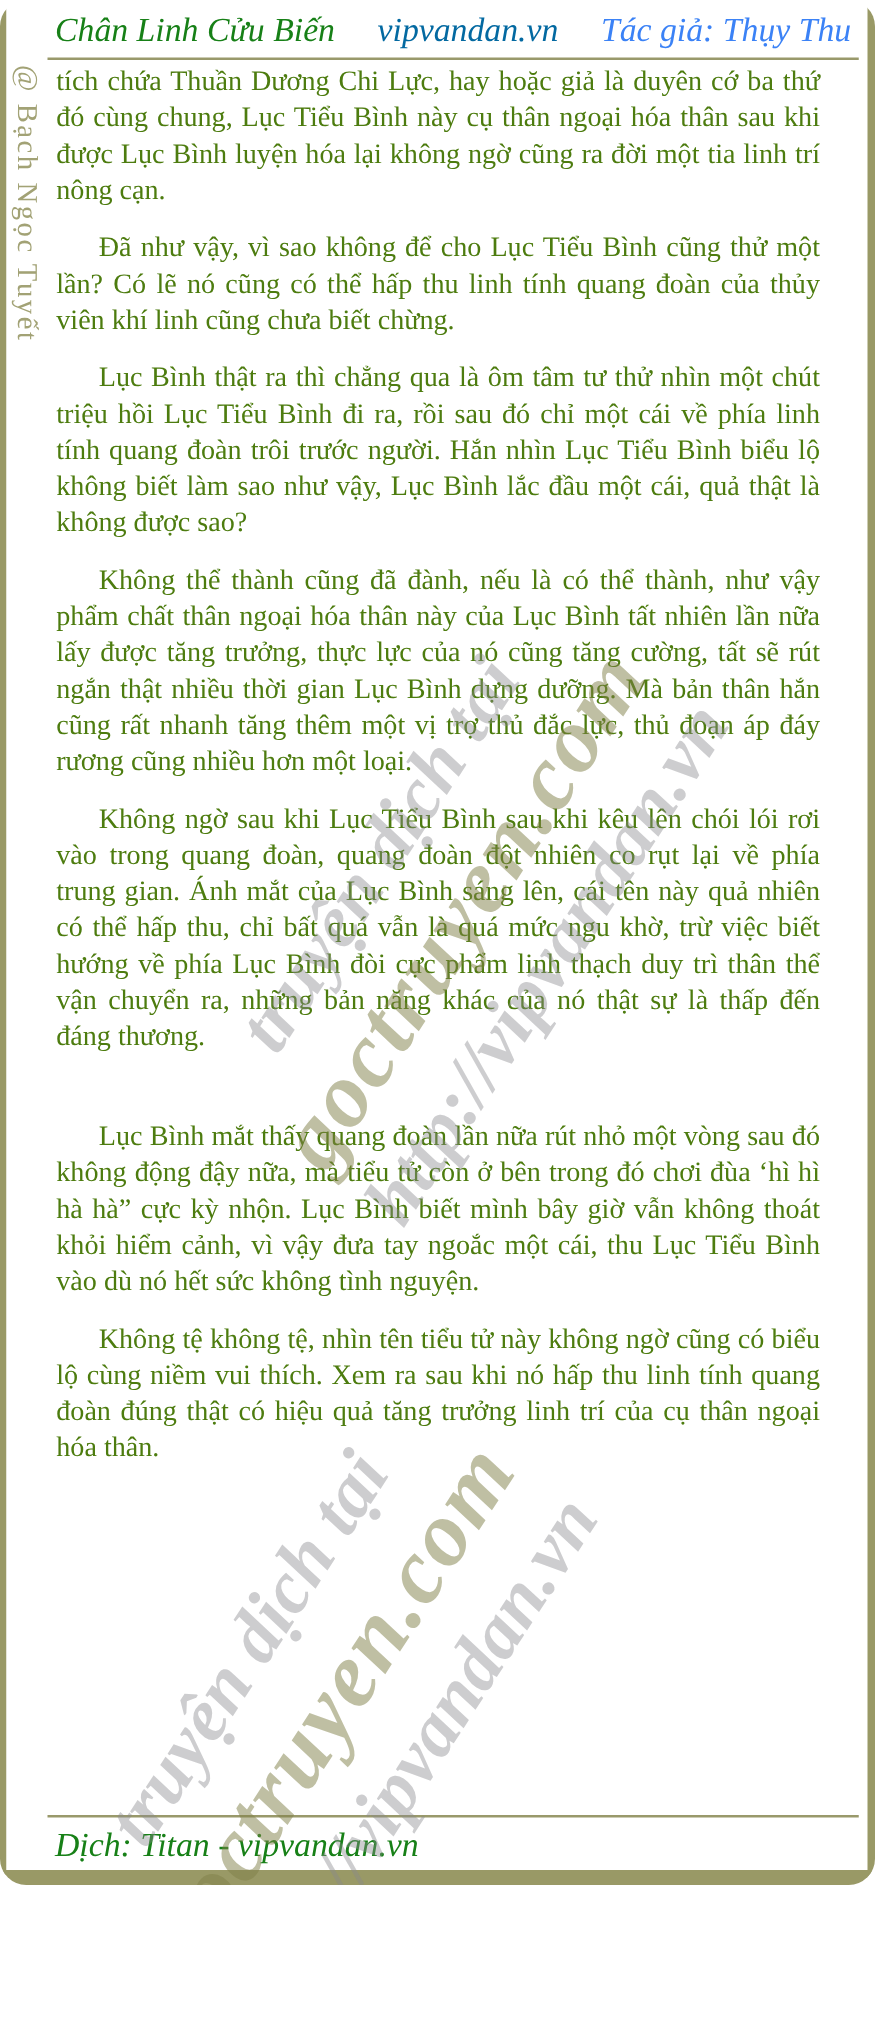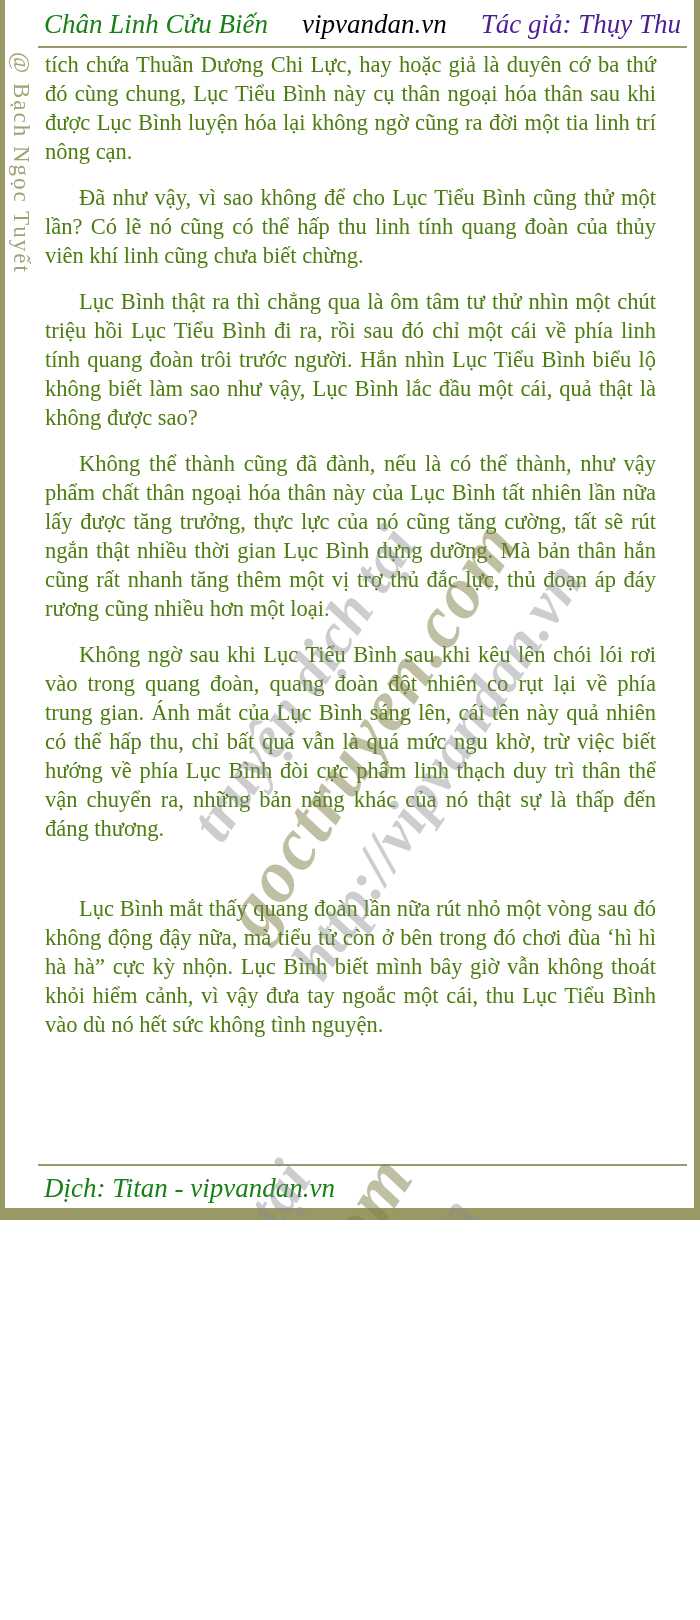--- a/index.html
+++ b/index.html
@@ -1,36 +1,37 @@
 <!DOCTYPE html>
 <html><head>
 <meta charset="utf-8">
 <style>
   html,body { margin:0; padding:0; background:#fff; }
   .page {
-    position:relative; width:700px; height:1220px;
+    position:relative; width:700px; height:1508px;
     background:#fff; overflow:hidden;
     font-family:"Liberation Serif", serif;
+    border-radius:21px;
   }
   
   .bar-left  { position:absolute; left:0; top:0; width:5px;  height:100%; background:#999966; }
   .bar-right { position:absolute; right:0; top:0; width:6px; height:100%; background:#999966; }
   .bar-bottom{ position:absolute; left:0; bottom:0; width:100%; height:12px; background:#999966; }
 
   
   .header {
     position:absolute; left:38px; right:13px; top:0;
     display:flex; justify-content:space-between; align-items:baseline;
     padding:9px 6px 7px 6px;
     border-bottom:2px solid #99996b;
     font-style:italic; font-size:27px; line-height:30px; white-space:nowrap;
   }
   .t-green  { color:#178017; }
-  .t-gray   { color:#000000; }
-  .t-orange { color:#4c1d95; }
+  .t-gray   { color:#0369a1; }
+  .t-orange { color:#3b82f6; }
 
   
   .side-credit {
     position:absolute; left:8px; top:52px;
     writing-mode:vertical-rl;
     color:#a2a275; font-size:23px; letter-spacing:2px; white-space:nowrap;
   }
 
   
   .content {
@@ -80,20 +81,21 @@
 
   <div class="side-credit">@ Bạch Ngọc Tuyết</div>
 
   <div class="content">
     <p class="no-indent">tích chứa Thuần Dương Chi Lực, hay hoặc giả là duyên cớ ba thứ đó cùng chung, Lục Tiểu Bình này cụ thân ngoại hóa thân sau khi được Lục Bình luyện hóa lại không ngờ cũng ra đời một tia linh trí nông cạn.</p>
     <p>Đã như vậy, vì sao không để cho Lục Tiểu Bình cũng thử một lần? Có lẽ nó cũng có thể hấp thu linh tính quang đoàn của thủy viên khí linh cũng chưa biết chừng.</p>
     <p>Lục Bình thật ra thì chẳng qua là ôm tâm tư thử nhìn một chút triệu hồi Lục Tiểu Bình đi ra, rồi sau đó chỉ một cái về phía linh tính quang đoàn trôi trước người. Hắn nhìn Lục Tiểu Bình biểu lộ không biết làm sao như vậy, Lục Bình lắc đầu một cái, quả thật là không được sao?</p>
     <p>Không thể thành cũng đã đành, nếu là có thể thành, như vậy phẩm chất thân ngoại hóa thân này của Lục Bình tất nhiên lần nữa lấy được tăng trưởng, thực lực của nó cũng tăng cường, tất sẽ rút ngắn thật nhiều thời gian Lục Bình dựng dưỡng. Mà bản thân hắn cũng rất nhanh tăng thêm một vị trợ thủ đắc lực, thủ đoạn áp đáy rương cũng nhiều hơn một loại.</p>
     <p>Không ngờ sau khi Lục Tiểu Bình sau khi kêu lên chói lói rơi vào trong quang đoàn,  quang đoàn đột nhiên co rụt lại về phía trung gian. Ánh mắt của Lục Bình sáng lên, cái tên này quả nhiên có thể hấp thu, chỉ bất quá vẫn là quá mức ngu khờ, trừ việc biết hướng về phía Lục Bình đòi cực phẩm linh thạch duy trì thân thể vận chuyển ra, những bản năng khác của nó thật sự là thấp đến đáng thương.</p>
     <p class="big-gap">Lục Bình mắt thấy quang đoàn lần nữa rút nhỏ một vòng sau đó không động đậy nữa, mà tiểu tử còn ở bên trong đó chơi đùa ‘hì hì hà hà” cực kỳ nhộn. Lục Bình biết mình bây giờ vẫn không thoát khỏi hiểm cảnh, vì vậy đưa tay ngoắc một cái, thu Lục Tiểu Bình vào dù nó hết sức không tình nguyện.</p>
+    <p>Không tệ không tệ, nhìn tên tiểu tử này không ngờ cũng có biểu lộ cùng niềm vui thích. Xem ra sau khi nó hấp thu linh tính quang đoàn đúng thật có hiệu quả tăng trưởng linh trí của cụ thân ngoại hóa thân.</p>
   </div>
 
   <div class="wm wm-a">
     <div class="l1">truyện dịch tại</div>
     <div class="l2">goctruyen.com</div>
     <div class="l3">http://vipvandan.vn</div>
   </div>
   <div class="wm wm-b">
     <div class="l1">truyện dịch tại</div>
     <div class="l2">goctruyen.com</div>

